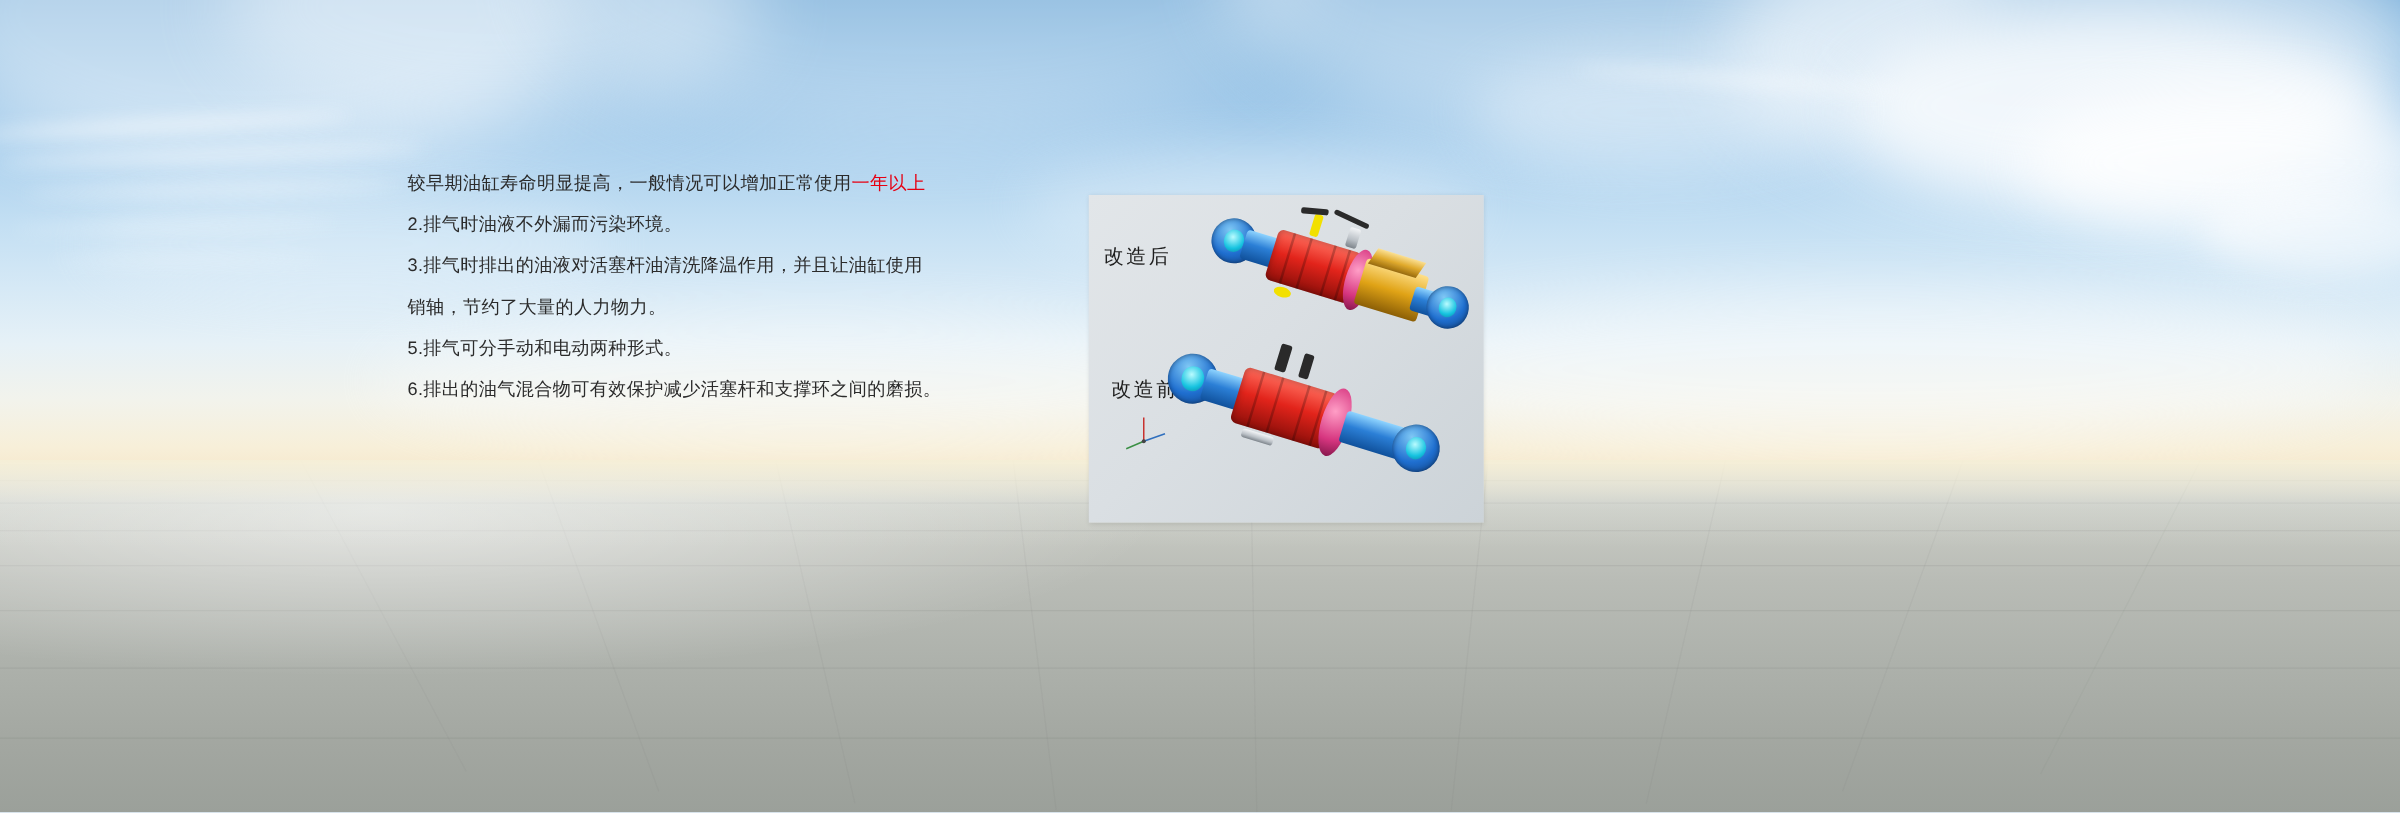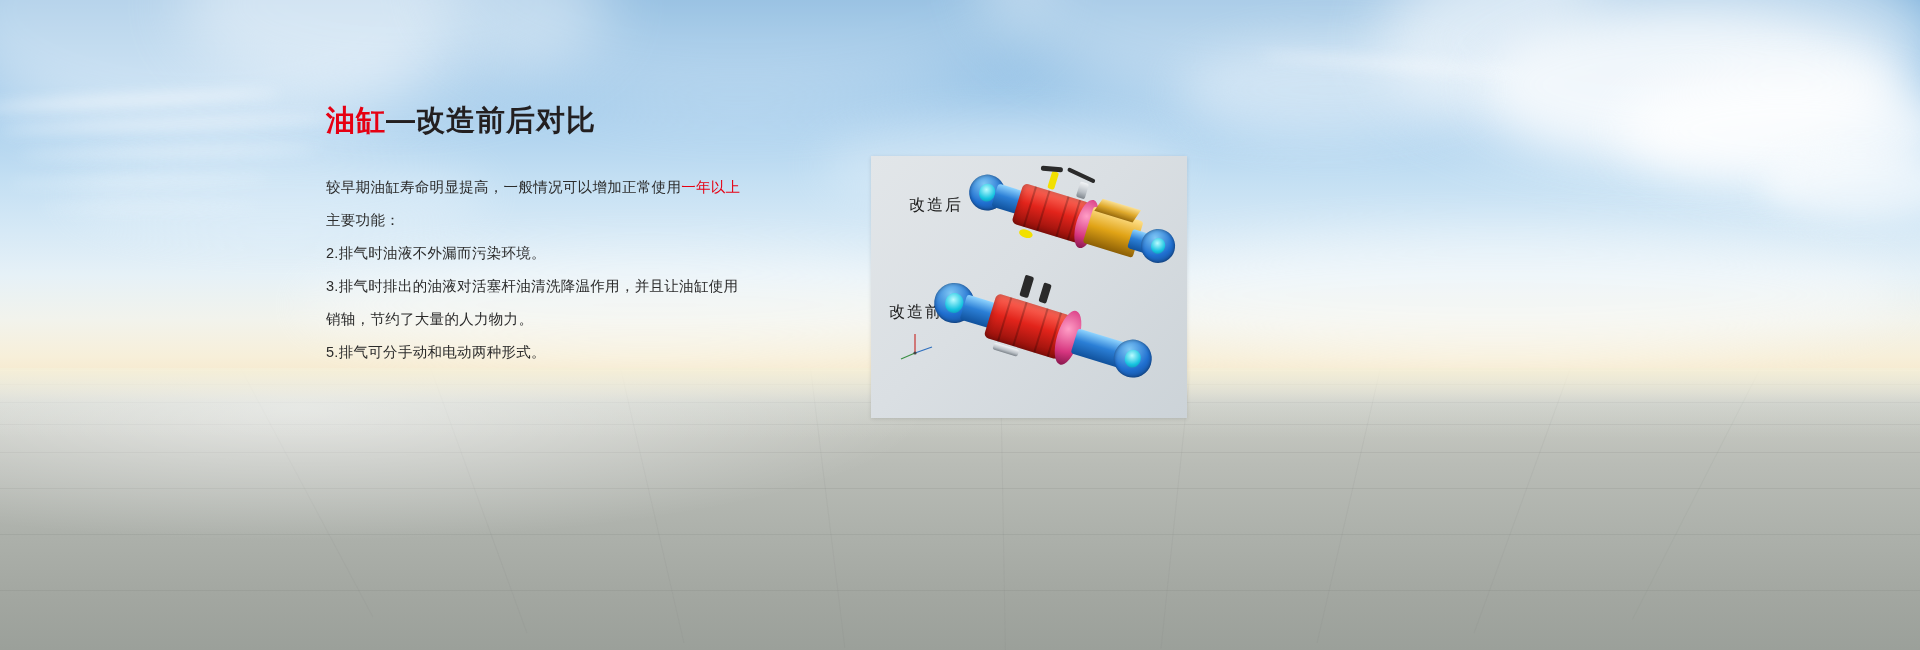--- a/index.html
+++ b/index.html
@@ -74,21 +74,21 @@
 
   
   .panel{
     position:absolute;left:871px;top:156px;width:316px;height:262px;
     background:linear-gradient(135deg,#e2e6e9 0%,#dadfe3 45%,#ccd3d8 100%);
     box-shadow:0 1px 4px rgba(0,0,0,.12);
   }
   .panel-label{
     position:absolute;font-size:16px;color:#1d1d1d;letter-spacing:2px;white-space:nowrap;
   }
-  .lbl-after{left:38px;top:39px;}
+  .lbl-after{left:12px;top:39px;}
   .lbl-before{left:18px;top:146px;}
   .axis{position:absolute;left:28px;top:175px;width:34px;height:30px;}
 
   
   .cyl{position:absolute;}
   .eye{
     position:absolute;border-radius:50%;
     background:radial-gradient(circle at 35% 30%,#7fc8f5,#1f6fd0 55%,#11407f 100%);
     box-shadow:inset 0 0 4px rgba(0,0,0,.45);
   }
@@ -164,29 +164,28 @@
     <div class="gline-v" style="left:1380px;height:282px;transform:rotate(13deg);opacity:.30;"></div>
     <div class="gline-v" style="left:1570px;height:282px;transform:rotate(20deg);opacity:.28;"></div>
     <div class="gline-v" style="left:240px;height:282px;transform:rotate(-28deg);opacity:.26;"></div>
     <div class="gline-v" style="left:1760px;height:282px;transform:rotate(27deg);opacity:.24;"></div>
 
     <div class="gshine"></div>
     <div class="ground-haze"></div>
   </div>
 
   <div class="content">
-    <div class="title"><span class="hl">油缸</span><span>—改造前后对比</span></div>
 
     <div class="body">
       <p><span>较早期油缸寿命明显提高，一般情况可以增加正常使用</span><span class="hl">一年以上</span></p>
-      <p>主要功能：</p>
       <p>2.排气时油液不外漏而污染环境。</p>
       <p>3.排气时排出的油液对活塞杆油清洗降温作用，并且让油缸使用</p>
       <p>销轴，节约了大量的人力物力。</p>
       <p>5.排气可分手动和电动两种形式。</p>
+      <p>6.排出的油气混合物可有效保护减少活塞杆和支撑环之间的磨损。</p>
     </div>
   </div>
 
   <div class="panel">
 
     <div class="panel-label lbl-after">改造后</div>
     <div class="panel-label lbl-before">改造前</div>
 
     <svg class="axis" viewBox="0 0 34 30">
       <line x1="16" y1="22" x2="16" y2="3" stroke="#c8322f" stroke-width="1.2"></line>

